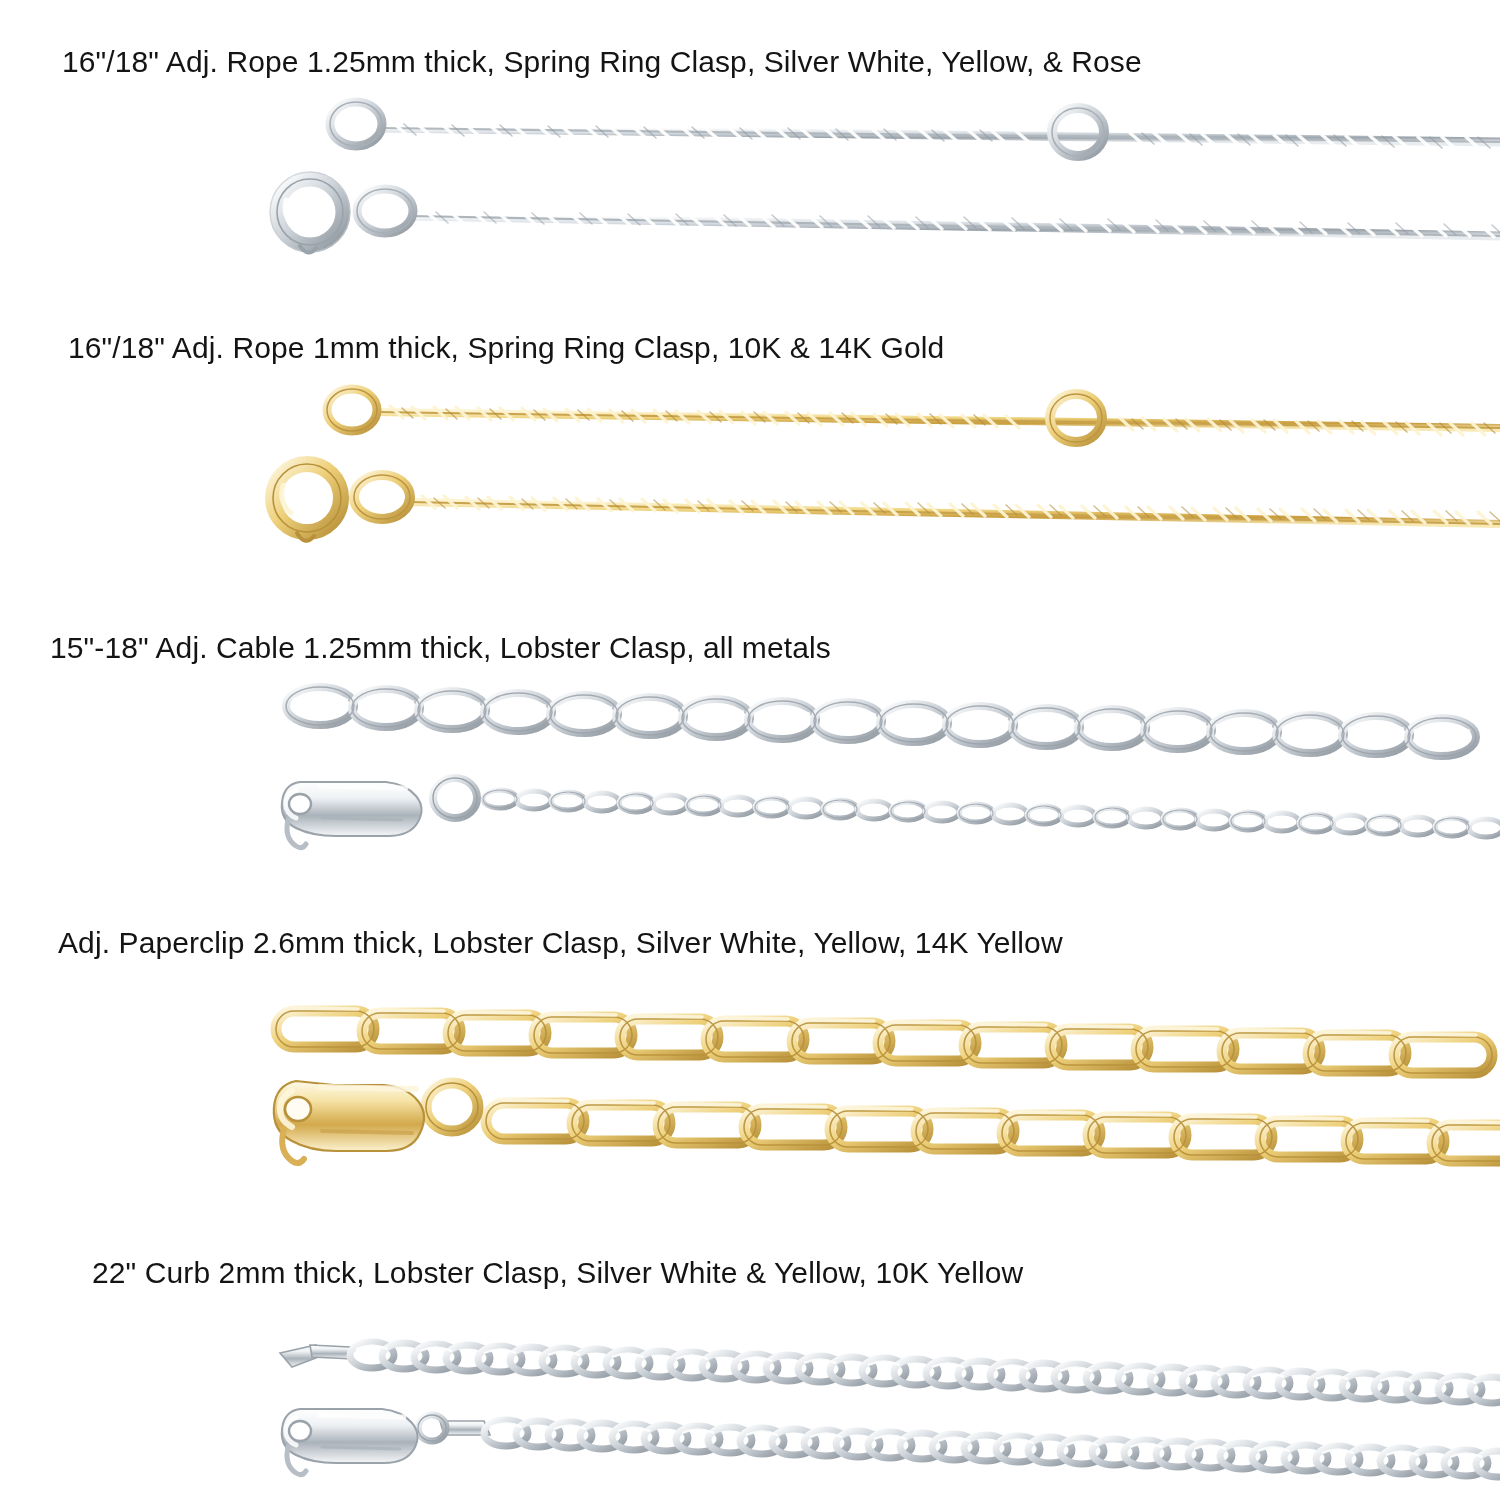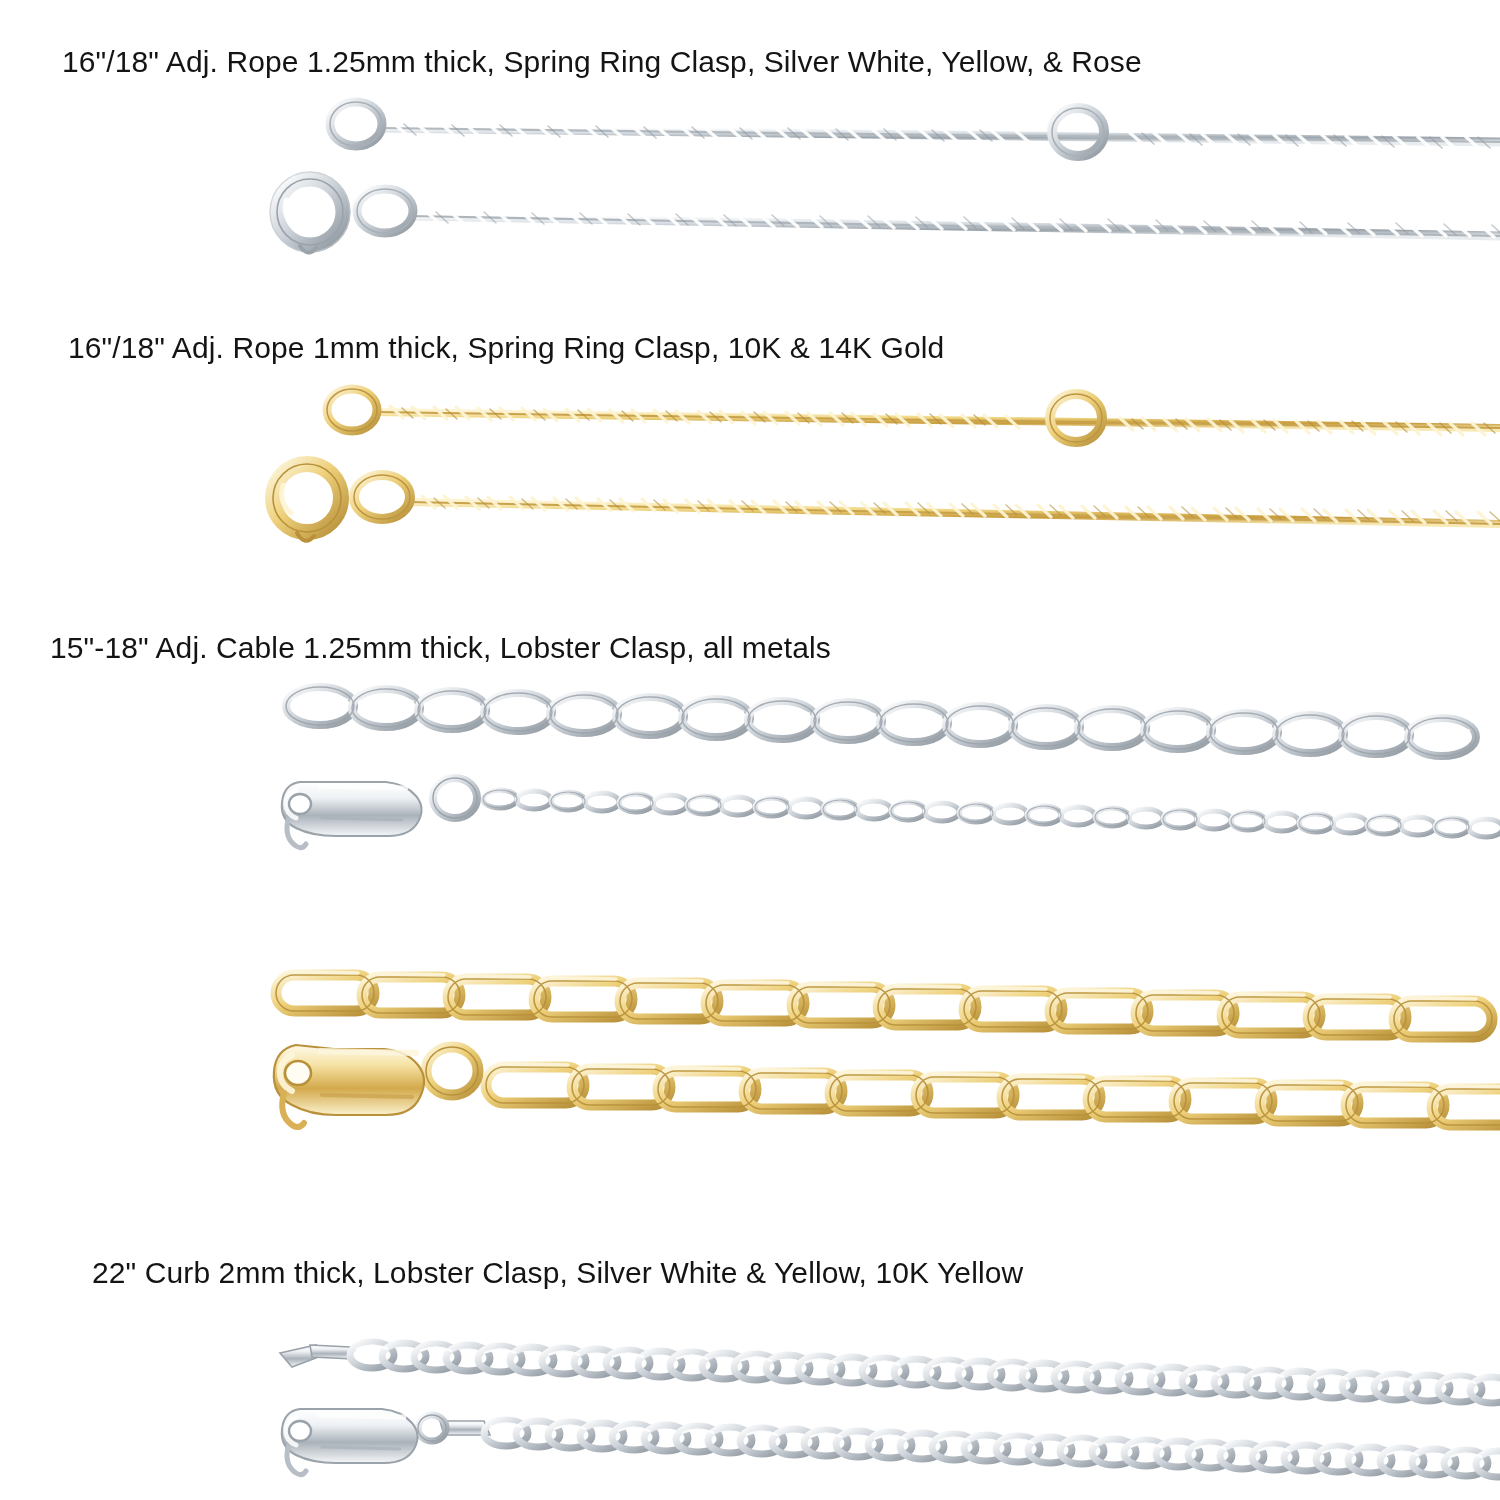--- a/index.html
+++ b/index.html
@@ -592,20 +592,21 @@
           <ellipse cx="300" cy="138" rx="11" ry="10" fill="#ffffff" stroke="#9aa2aa" stroke-width="2.4"></ellipse>
           <path d="M288,154 q-4,18 8,26 q6,4 10,-2" fill="none" stroke="#b7bec5" stroke-width="5" stroke-linecap="round"></path>
           <path d="M320,120 l86,2" stroke="#ffffff" stroke-width="5" opacity="0.8" stroke-linecap="round"></path>
           <path d="M322,152 l80,2" stroke="#aab2ba" stroke-width="3" opacity="0.7" stroke-linecap="round"></path>
         </g>
       </svg>
     </div>
   </div>
 
   <div class="chain-block" id="block-3">
+    <div class="chain-caption">Adj. Paperclip 2.6mm thick, Lobster Clasp, Silver White, Yellow, 14K Yellow</div>
     <div class="chain-art">
       <svg width="1500" height="230" viewBox="0 0 1500 230">
 
         <g fill="none">
           <g stroke="url(#goldRing)" stroke-width="11">
             <rect x="276" y="50" width="98" height="36" rx="18"></rect>
             <rect x="362" y="52" width="98" height="36" rx="18"></rect>
             <rect x="448" y="54" width="98" height="36" rx="18"></rect>
             <rect x="534" y="56" width="98" height="36" rx="18"></rect>
             <rect x="620" y="58" width="98" height="36" rx="18"></rect>

